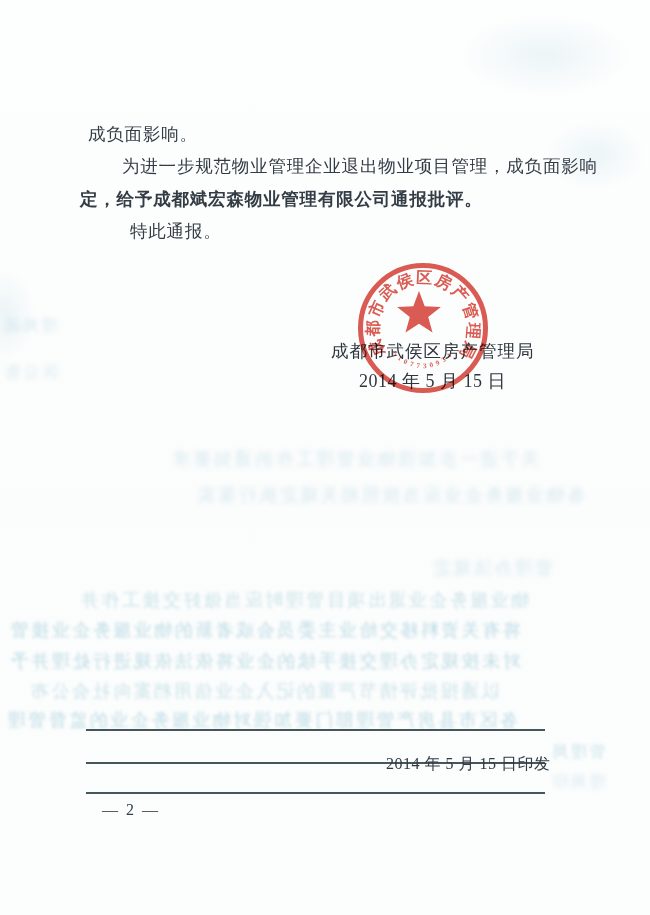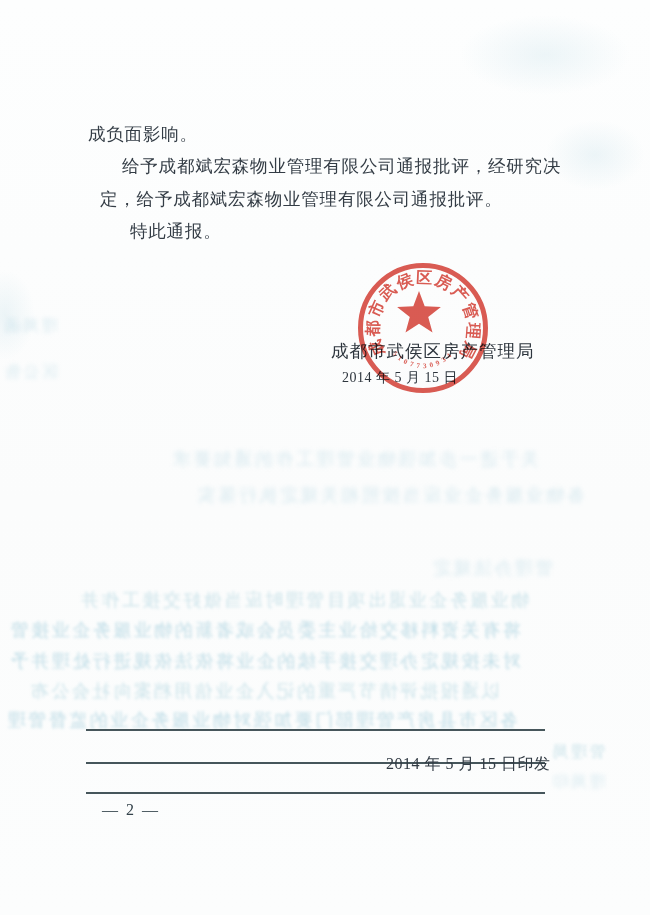--- a/index.html
+++ b/index.html
@@ -9,26 +9,26 @@
     overflow:hidden;
     font-family:"Liberation Serif","DejaVu Serif",serif;
     color:#323b44;
   }
   .txt { position:absolute; white-space:nowrap; }
 
   
   .body-line { font-size:17.5px; letter-spacing:0.8px; color:#333c45; }
   .l1 { left:88px;  top:122px; }
   .l2 { left:122px; top:154px; }
-  .l3 { left:100px;  top:187px; }
+  .l3 { left:80px;  top:187px;font-weight:bold; }
   .l4 { left:122px; top:219px;margin-left:8px; }
 
   
   .sig-agency { left:331px; top:339px; font-size:17.5px; letter-spacing:1px; color:#2e363e; }
-  .sig-date   { left:342px; top:369px; font-size:14px;  letter-spacing:0.5px; color:#2e363e; }
+  .sig-date   { left:359px; top:369px; font-size:18px;  letter-spacing:0.5px; color:#2e363e; }
 
   
   .seal { position:absolute; left:357px; top:262px; width:134px; height:134px;
           mix-blend-mode:multiply; opacity:0.88; }
   .seal text { font-family:"Liberation Serif","DejaVu Serif",serif; font-weight:bold; }
 
   
   .rule { position:absolute; left:86px; width:459px; height:2px; background:#46565b; }
   .r1 { top:729px; } .r2 { top:762px; } .r3 { top:792px; }
   .cc-line    { left:97px;  top:736px; font-size:16px; letter-spacing:1px; }
@@ -65,21 +65,21 @@
     <div class="ghost g-dim" style="left:78px;  top:588px;">物业服务企业退出项目管理时应当做好交接工作并</div>
     <div class="ghost" style="left:8px;   top:618px;">将有关资料移交给业主委员会或者新的物业服务企业接管</div>
     <div class="ghost" style="left:8px;   top:649px;">对未按规定办理交接手续的企业将依法依规进行处理并予</div>
     <div class="ghost g-dim" style="left:28px;  top:679px;">以通报批评情节严重的记入企业信用档案向社会公布</div>
     <div class="ghost" style="left:5px;   top:708px;">各区市县房产管理部门要加强对物业服务企业的监督管理</div>
     <div class="ghost g-dim" style="left:550px; top:742px; font-size:16px;">管理局</div>
     <div class="ghost g-faint" style="left:550px; top:772px; font-size:16px;">理局印</div>
   </div>
 
   <div class="txt body-line l1">成负面影响。</div>
-  <div class="txt body-line l2">给予成都斌宏森物业管理有限公司通报批评，经研究决</div>
+  <div class="txt body-line l2">为进一步规范物业管理企业退出物业项目管理，成负面影响</div>
   <div class="txt body-line l3">定，给予成都斌宏森物业管理有限公司通报批评。</div>
   <div class="txt body-line l4">特此通报。</div>
 
   <div class="txt sig-agency">成都市武侯区房产管理局</div>
   <div class="txt sig-date">2014 年 5 月 15 日</div>
 
   <svg class="seal" viewBox="0 0 134 134" aria-hidden="true">
     <defs>
       <path id="sealArcTop" d="M 29.1 91.8 A 45 45 0 1 1 102.9 91.8" fill="none"></path>
       <path id="sealArcBottom" d="M 28.4 79.7 A 40 40 0 0 0 103.6 79.7" fill="none"></path>

